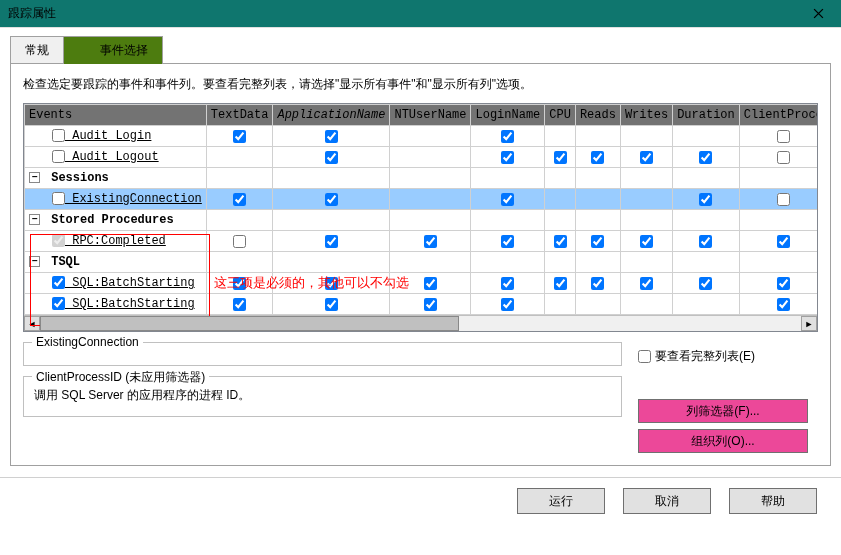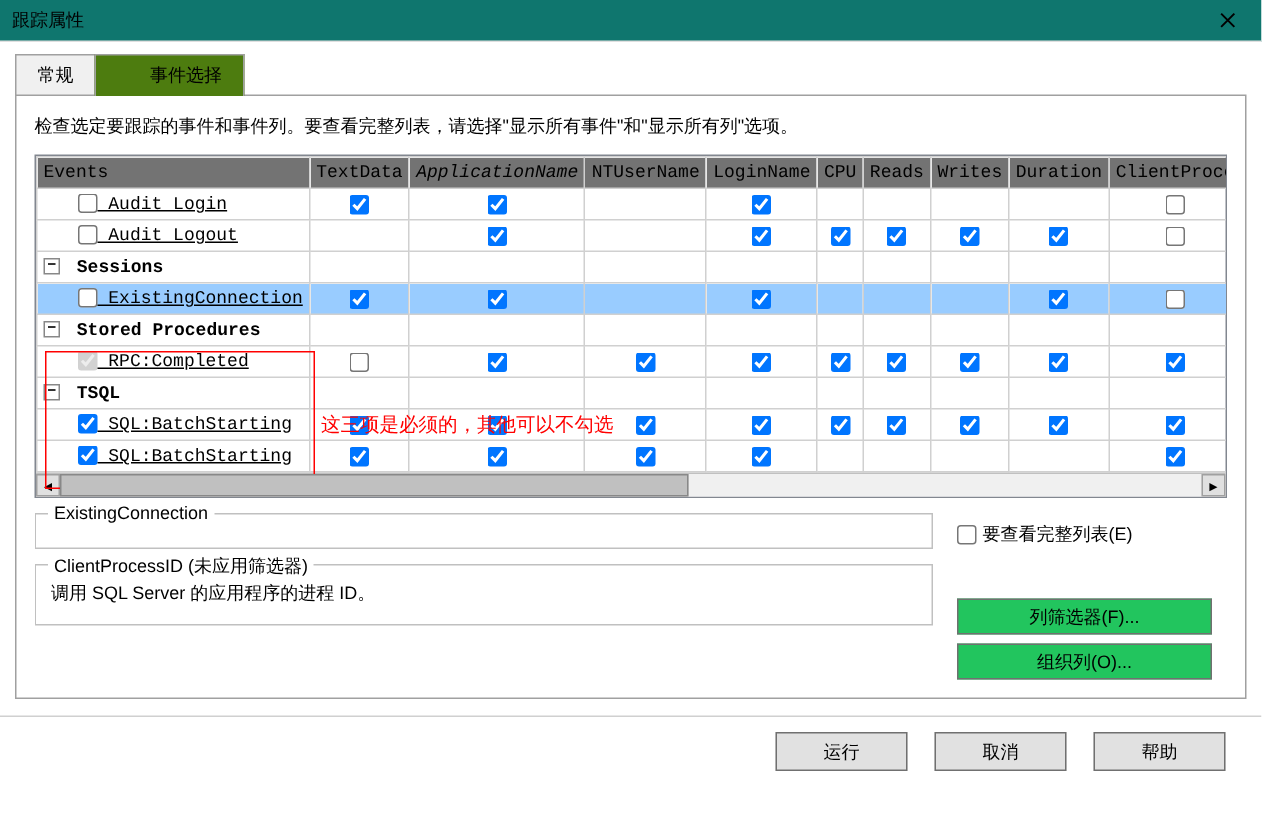--- a/index.html
+++ b/index.html
@@ -33,21 +33,21 @@
   .hscroll .track { flex: 1; position: relative; }
   .hscroll .thumb { position: absolute; left: 0; top: 0; bottom: 0; width: 55%; background: #c0c0c0; border: 1px solid #888; }
   .annot-box { position: absolute; border: 1px solid #f00; pointer-events: none; }
   .annot-text { color: #f00; font-size: 13px; position: absolute; }
   .lower { display: flex; gap: 16px; margin-top: 10px; }
   .lower-left { flex: 1; }
   .group-box { border: 1px solid #c0c0c0; padding: 10px 10px 12px 10px; margin-bottom: 10px; position: relative; }
   .group-box .legend { position: absolute; top: -8px; left: 8px; background: #fff; padding: 0 4px; font-size: 12px; }
   .right-col { width: 180px; display: flex; flex-direction: column; gap: 6px; padding-top: 6px; }
   .chk-line { display: flex; align-items: center; gap: 4px; font-size: 12px; margin-bottom: 4px; }
-  .btn-std { width: 170px; height: 24px; border: 1px solid #707070; background: #22c55e; cursor: pointer; font-size: 12px; }
+  .btn-std { width: 170px; height: 24px; border: 1px solid #707070; background: #ec4899; cursor: pointer; font-size: 12px; }
   .footer { display: flex; justify-content: flex-end; gap: 18px; padding: 10px 24px; border-top: 1px solid #d0d0d0; }
   .btn-footer { width: 88px; height: 26px; border: 1px solid #707070; background: #e1e1e1; cursor: pointer; font-size: 12px; }
 </style>
 </head>
 <body>
 
 <div class="titlebar">
   <span class="title">跟踪属性</span>
   <div class="close">
     <svg viewBox="0 0 10 10">

